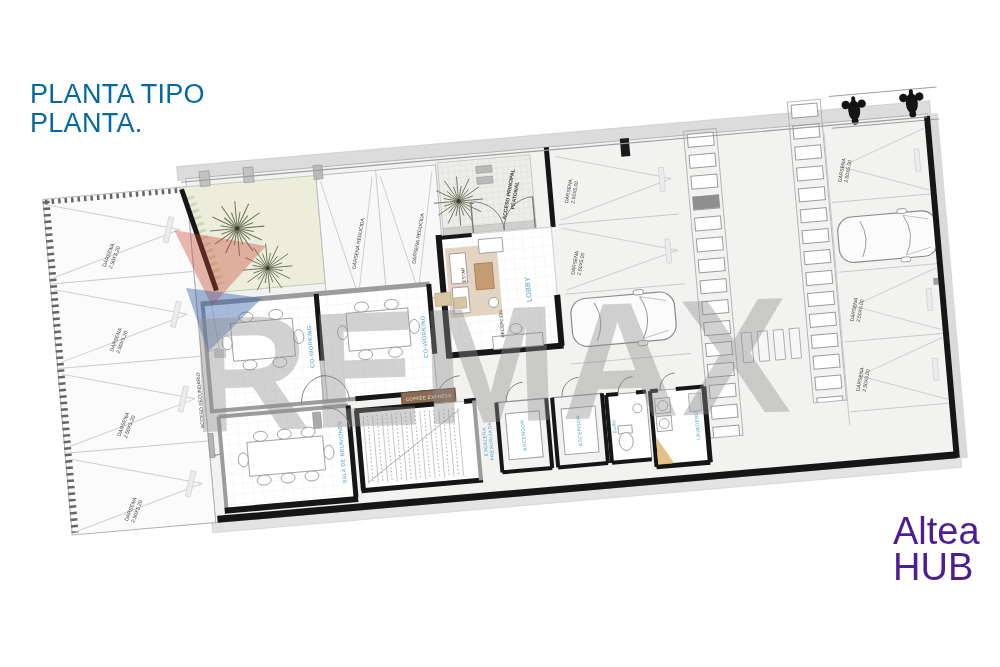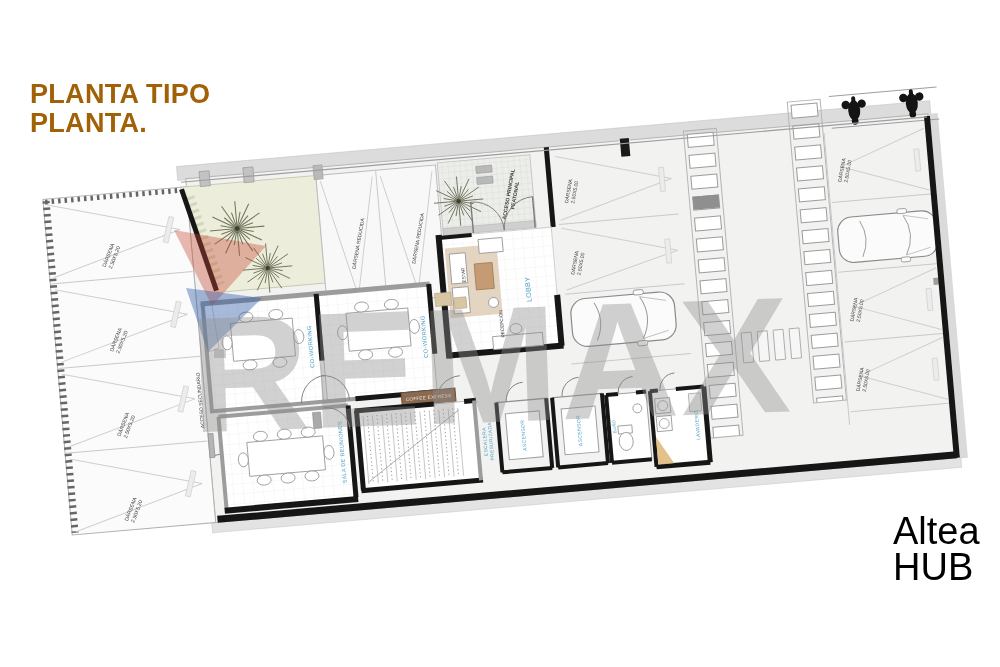--- a/index.html
+++ b/index.html
@@ -1,20 +1,20 @@
 <!DOCTYPE html>
 <html><head>
 <meta charset="utf-8">
 <style>
   *{box-sizing:border-box}
   html,body{margin:0;padding:0;background:#ffffff;font-family:"Liberation Sans",sans-serif}
   .page{position:relative;width:1000px;height:667px;background:#fff;overflow:hidden}
-  .title{position:absolute;left:30px;top:80px;font-weight:bold;font-size:27px;line-height:1.08;color:#a16207;letter-spacing:.3px}
+  .title{position:absolute;left:30px;top:80px;font-weight:normal;font-size:27px;line-height:1.08;color:#0369a1;letter-spacing:.3px}
   .plan-svg{position:absolute;left:0;top:0}
-  .brand{position:absolute;left:893px;top:513px;color:#000000;font-size:38px;line-height:.95;font-weight:400}
+  .brand{position:absolute;left:893px;top:513px;color:#4c1d95;font-size:38px;line-height:.95;font-weight:400}
   svg text{font-family:"Liberation Sans",sans-serif}
   .lbl-room{fill:#55a2c4;letter-spacing:.4px}
   .lbl-dark{fill:#3a3a3a}
   .lbl-coffee{fill:#f1e6d8;letter-spacing:.3px}
   .watermark-text{fill:#8f8f8f;opacity:.40;font-weight:bold;letter-spacing:1px}
   .thin{stroke:#c9c9c9;stroke-width:1;fill:none}
   .vline{stroke:#cfcfcf;stroke-width:1;fill:none}
   .wallB{stroke:#161616;fill:none}
   .wallG{stroke:#9c9c9c;fill:none}
   .door{stroke:#7a7a7a;stroke-width:.9;fill:none}

